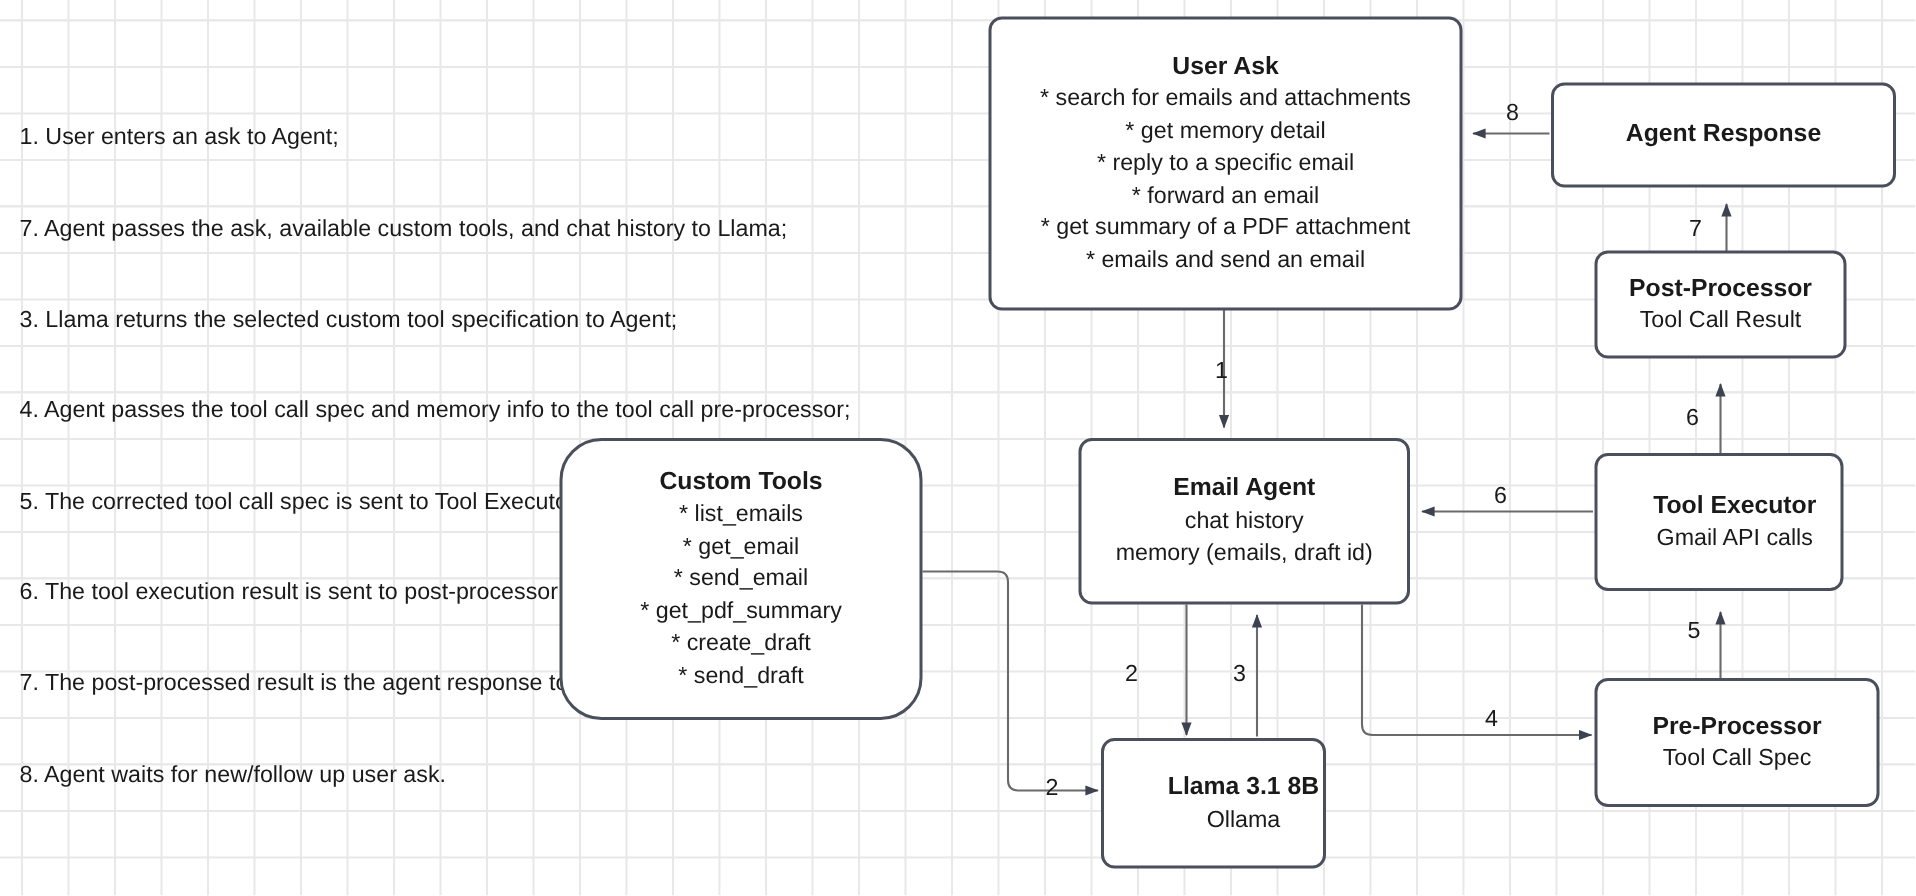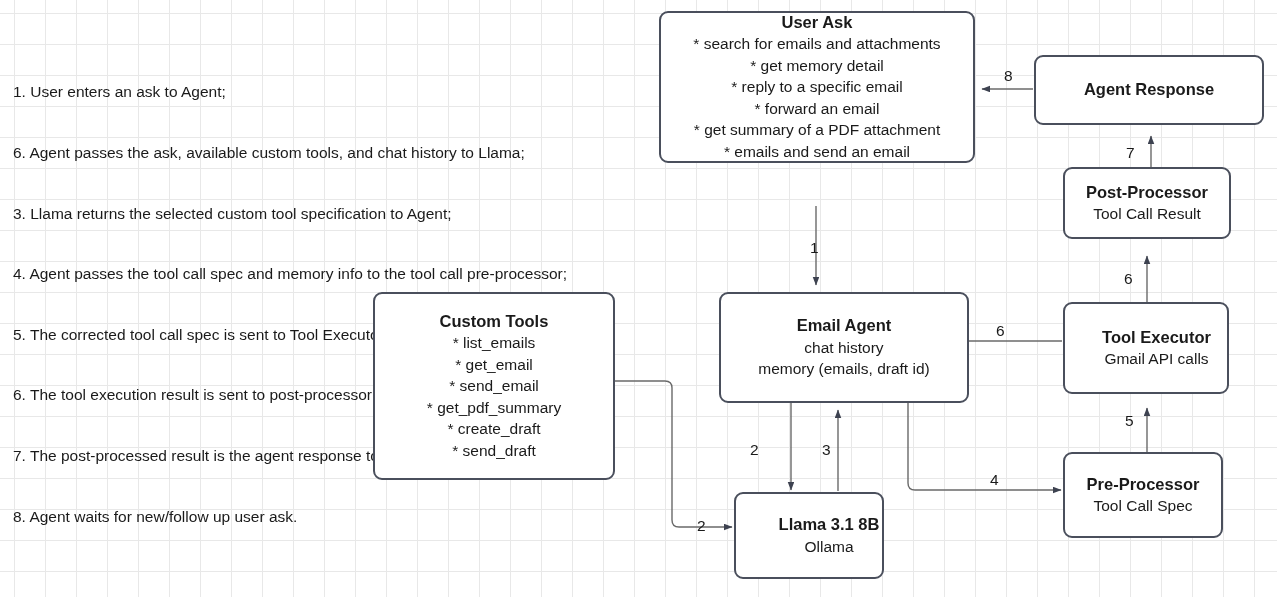--- a/index.html
+++ b/index.html
@@ -128,30 +128,30 @@
       <path d="M838,491 L838,410" fill="none" stroke="#6a6a6a" stroke-width="1.4" marker-end="url(#arrow)"></path>
     </g>
 
     <g>
       <path d="M615,381 L665,381 Q672,381 672,388 L672,520 Q672,527 679,527 L732,527" fill="none" stroke="#6a6a6a" stroke-width="1.4" marker-end="url(#arrow)"></path>
     </g>
   </svg>
 
   <div class="legend">
     <div>1. User enters an ask to Agent;</div>
-    <div>6. Agent passes the ask, available custom tools, and chat history to Llama;</div>
+    <div>7. Agent passes the ask, available custom tools, and chat history to Llama;</div>
     <div>3. Llama returns the selected custom tool specification to Agent;</div>
     <div>4. Agent passes the tool call spec and memory info to the tool call pre-processor;</div>
     <div>5. The corrected tool call spec is sent to Tool Executor for actual execution;</div>
     <div>6. The tool execution result is sent to post-processor and Agent for memory update;</div>
     <div>7. The post-processed result is the agent response to the original user ask;</div>
     <div>8. Agent waits for new/follow up user ask.</div>
   </div>
 
-  <div class="node" style="left:659px; top:11px; width:316px; height:152px;">
+  <div class="node" style="left:659px; top:11px; width:316px; height:196px;">
     <div class="title">User Ask</div>
     <div class="line">* search for emails and attachments</div>
     <div class="line">* get memory detail</div>
     <div class="line">* reply to a specific email</div>
     <div class="line">* forward an email</div>
     <div class="line">* get summary of a PDF attachment</div>
     <div class="line">* emails and send an email</div>
   </div>
 
   <div class="node" style="left:1034px; top:55px; width:230px; height:70px;">
@@ -161,36 +161,36 @@
   <div class="node" style="left:1063px; top:167px; width:168px; height:72px;">
     <div class="title">Post-Processor</div>
     <div class="line">Tool Call Result</div>
   </div>
 
   <div class="node" style="left:1063px; top:302px; width:166px; height:92px;padding-left:21px;">
     <div class="title">Tool Executor</div>
     <div class="line">Gmail API calls</div>
   </div>
 
-  <div class="node" style="left:1063px; top:452px; width:160px; height:86px;">
+  <div class="node" style="left:1063px; top:452px; width:190px; height:86px;">
     <div class="title">Pre-Processor</div>
     <div class="line">Tool Call Spec</div>
   </div>
 
-  <div class="node" style="left:373px; top:292px; width:242px; height:188px;">
+  <div class="node" style="left:373px; top:292px; width:242px; height:188px;border-radius:28px;">
     <div class="title">Custom Tools</div>
     <div class="line">* list_emails</div>
     <div class="line">* get_email</div>
     <div class="line">* send_email</div>
     <div class="line">* get_pdf_summary</div>
     <div class="line">* create_draft</div>
     <div class="line">* send_draft</div>
   </div>
 
-  <div class="node" style="left:719px; top:292px; width:250px; height:111px;">
+  <div class="node" style="left:719px; top:292px; width:221px; height:111px;">
     <div class="title">Email Agent</div>
     <div class="line">chat history</div>
     <div class="line">memory (emails, draft id)</div>
   </div>
 
   <div class="node" style="left:734px; top:492px; width:150px; height:87px;padding-left:40px;">
     <div class="title">Llama 3.1 8B</div>
     <div class="line">Ollama</div>
   </div>
 

